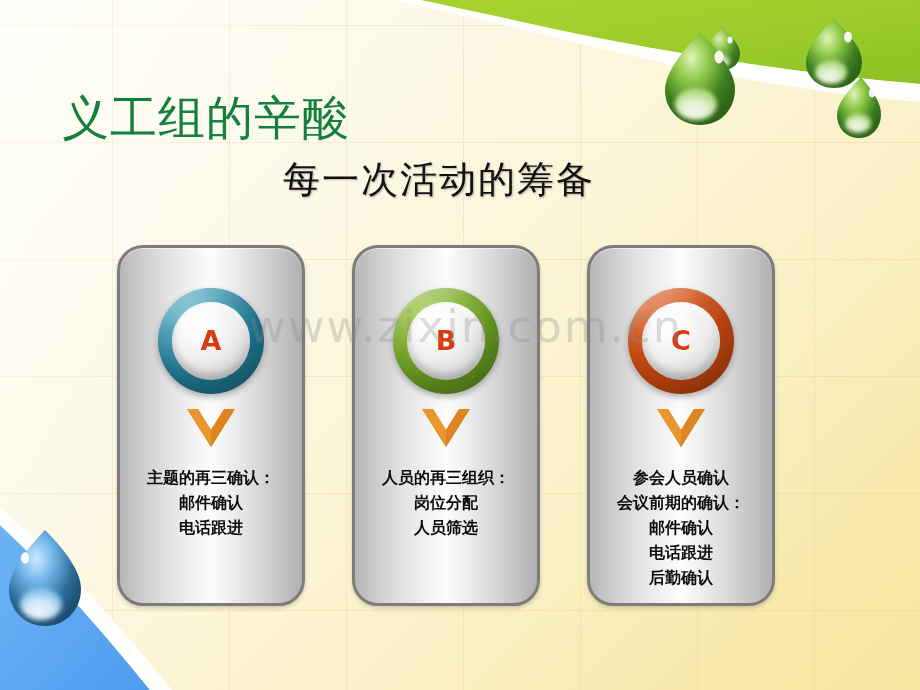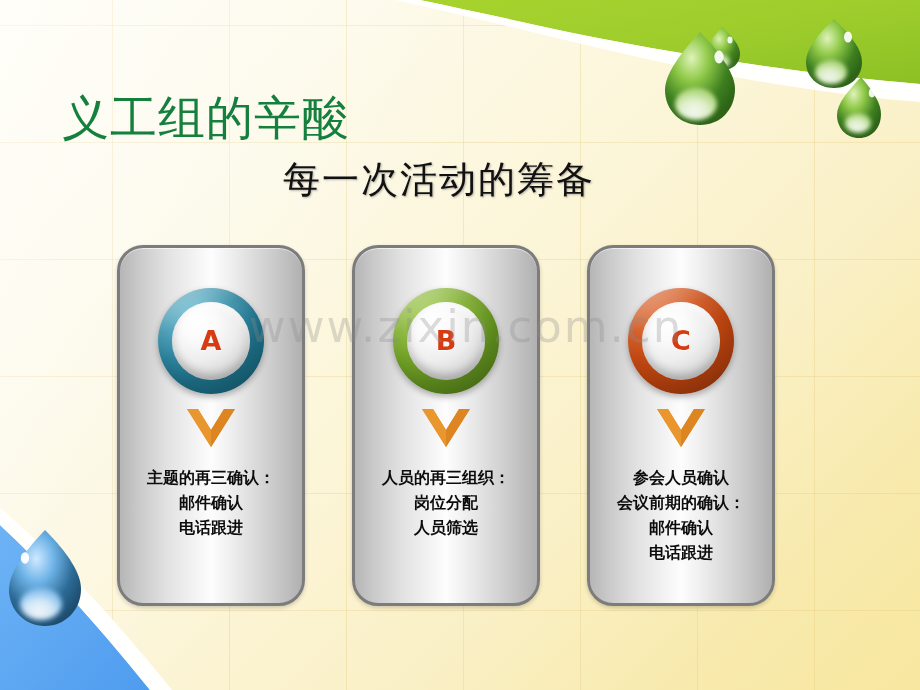--- a/index.html
+++ b/index.html
@@ -303,20 +303,21 @@
         </defs>
         <path d="M2,3 L13,3 L26,24 L39,3 L50,3 L26,41 Z" fill="url(#chvC)"></path>
         <path d="M2,3 L13,3 L26,24 L26,41 Z" fill="#e9962e"></path>
         <path d="M39,3 L50,3 L26,41 L26,24 Z" fill="#dd8520"></path>
       </svg>
       <div class="card-text">
         <span class="line">参会人员确认</span>
         <span class="line">会议前期的确认：</span>
         <span class="line">邮件确认</span>
         <span class="line">电话跟进</span>
+        <span class="line">后勤确认</span>
       </div>
     </div>
 
   </div>
 
   <div class="watermark">www.zixin.com.cn</div>
 
 </div>
 
 </body></html>

